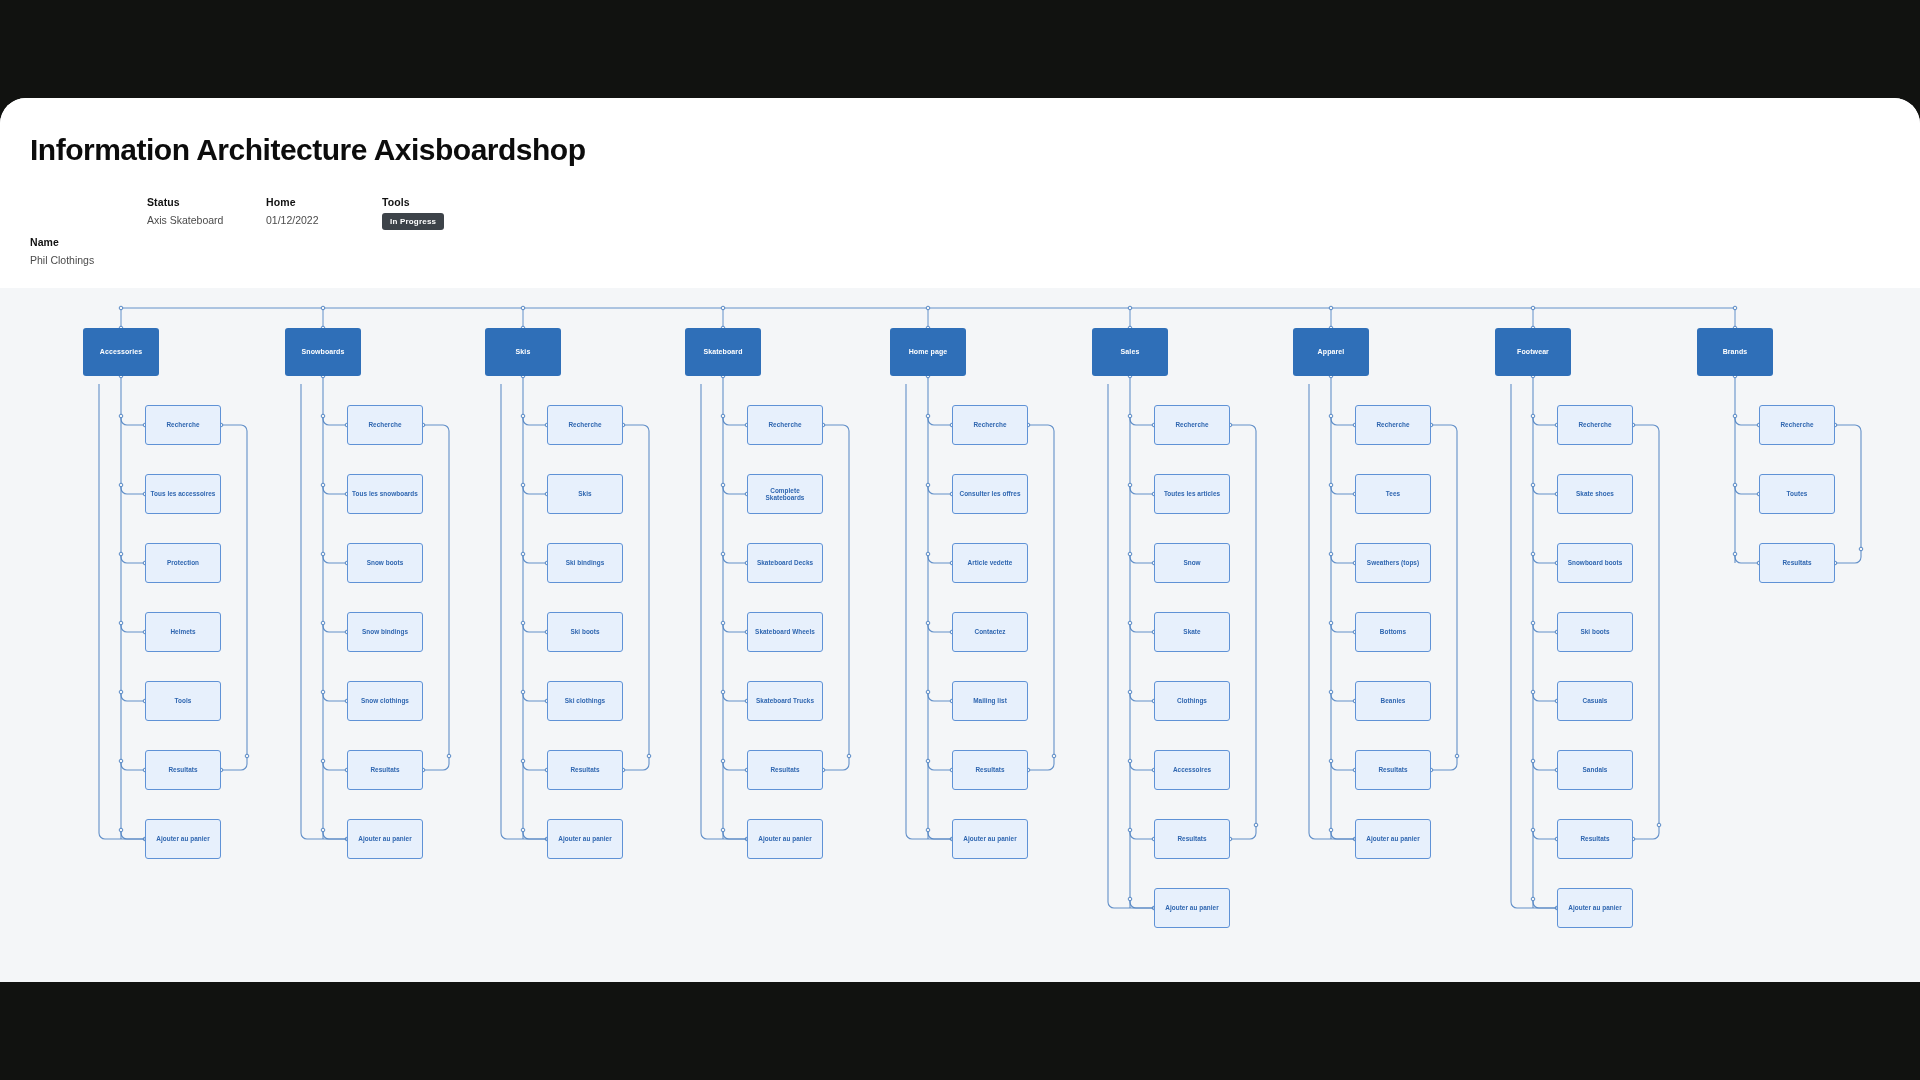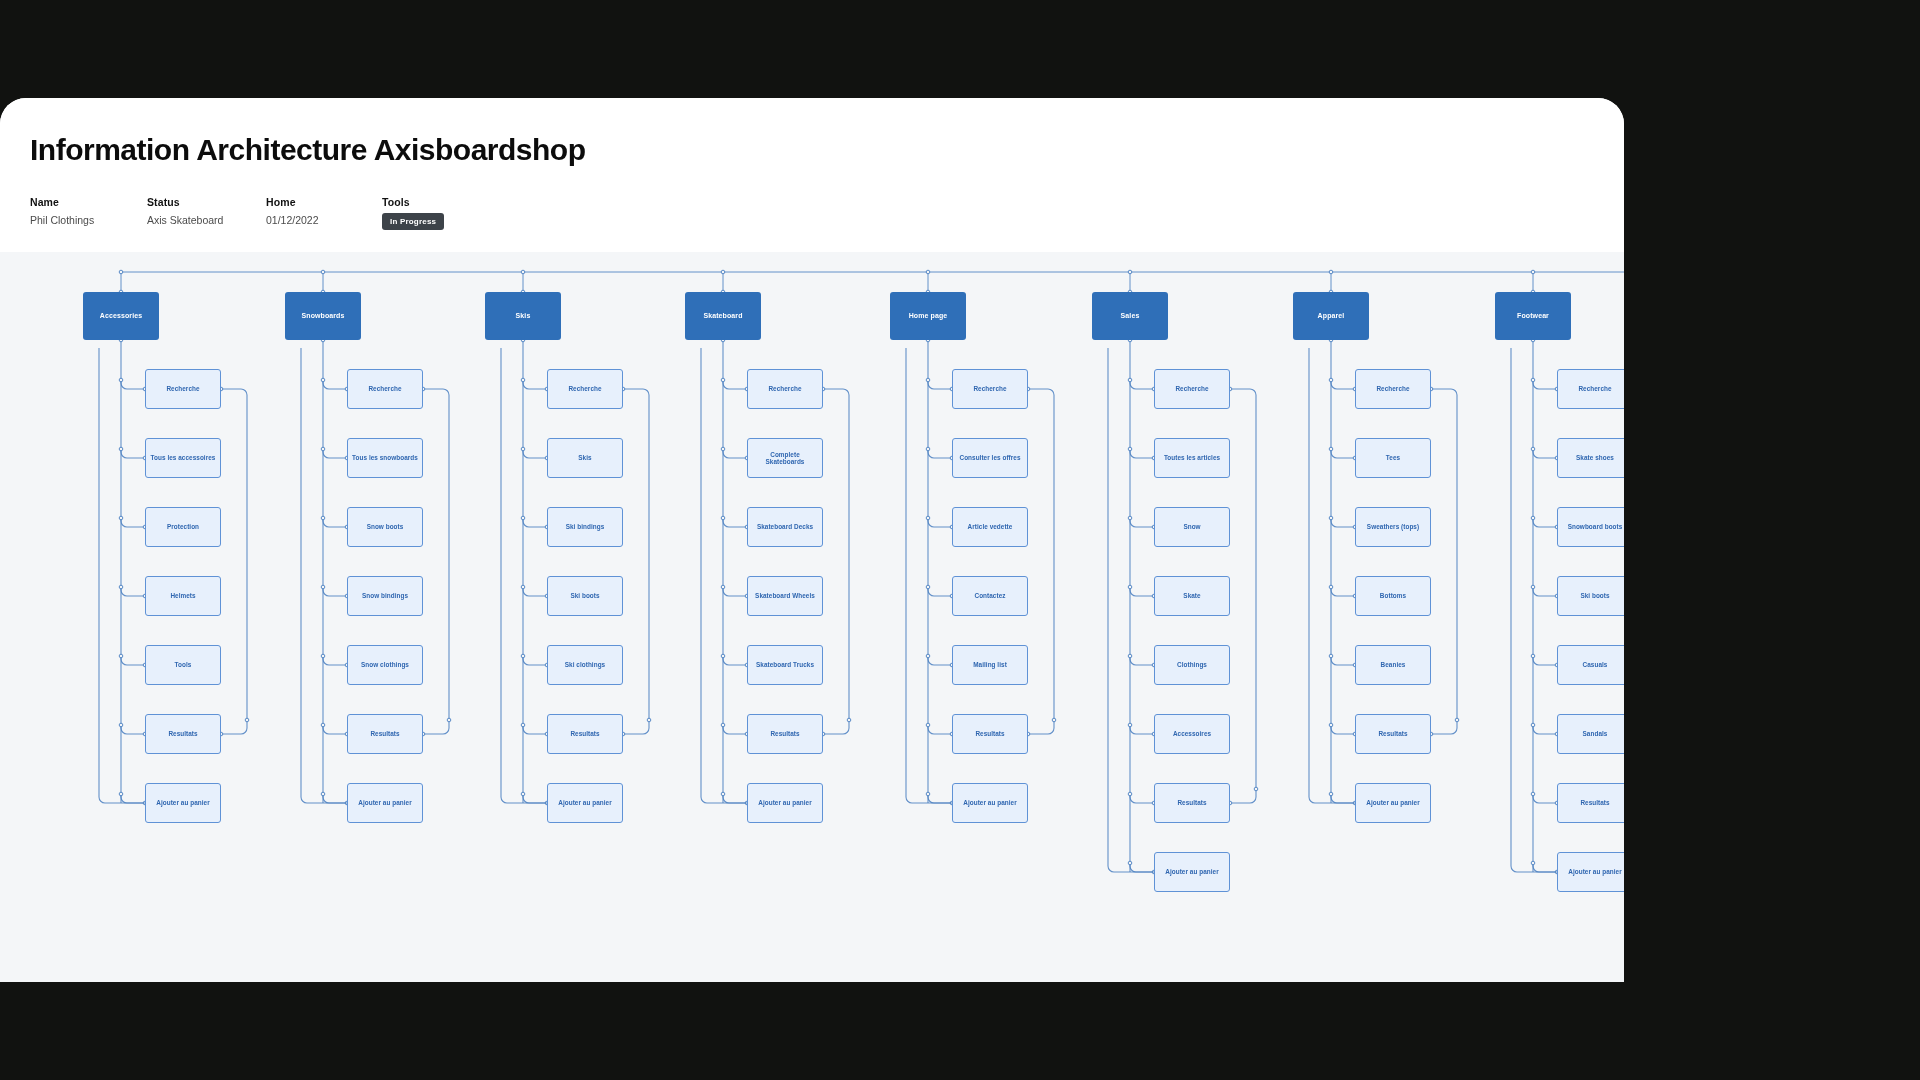--- a/index.html
+++ b/index.html
@@ -5,34 +5,34 @@
   * { box-sizing: border-box; margin: 0; padding: 0; }
   html, body {
     width: 1920px; height: 1080px;
     background: #111210;
     font-family: "Liberation Sans", sans-serif;
     overflow: hidden;
   }
   #app {
     position: absolute;
     left: 0; top: 98px;
-    width: 1624px; height: 884px;
+    width: 1920px; height: 884px;
     background: #ffffff;
     border-radius: 26px 26px 0 0;
     overflow: hidden;
   }
   
   .hdr { padding: 34px 30px 0 30px; background:#fff; }
   .hdr h1 {
     font-size: 30px; font-weight: 700; letter-spacing: -0.5px;
     color: #0c0c0c; line-height: 1.2;
   }
   .meta { display: flex; margin-top: 28px; }
   .meta-col { margin-right: 0; }
-  .meta-col:nth-child(1){ width: 117px; }
+  .meta-col:nth-child(1){ width: 117px; margin-top: 40px; }
   .meta-col:nth-child(2){ width: 119px; }
   .meta-col:nth-child(3){ width: 116px; }
   .meta-label { font-size: 10.5px; font-weight: 700; color: #111; letter-spacing: .1px; }
   .meta-value { font-size: 10.5px; font-weight: 400; color: #4b4b4b; margin-top: 6px; }
   .badge {
     display: inline-block; margin-top: 5px;
     background: #3d4349; color: #fff;
     font-size: 8px; font-weight: 700;
     padding: 4px 8px 4px 8px; border-radius: 3px;
     letter-spacing: .2px;

